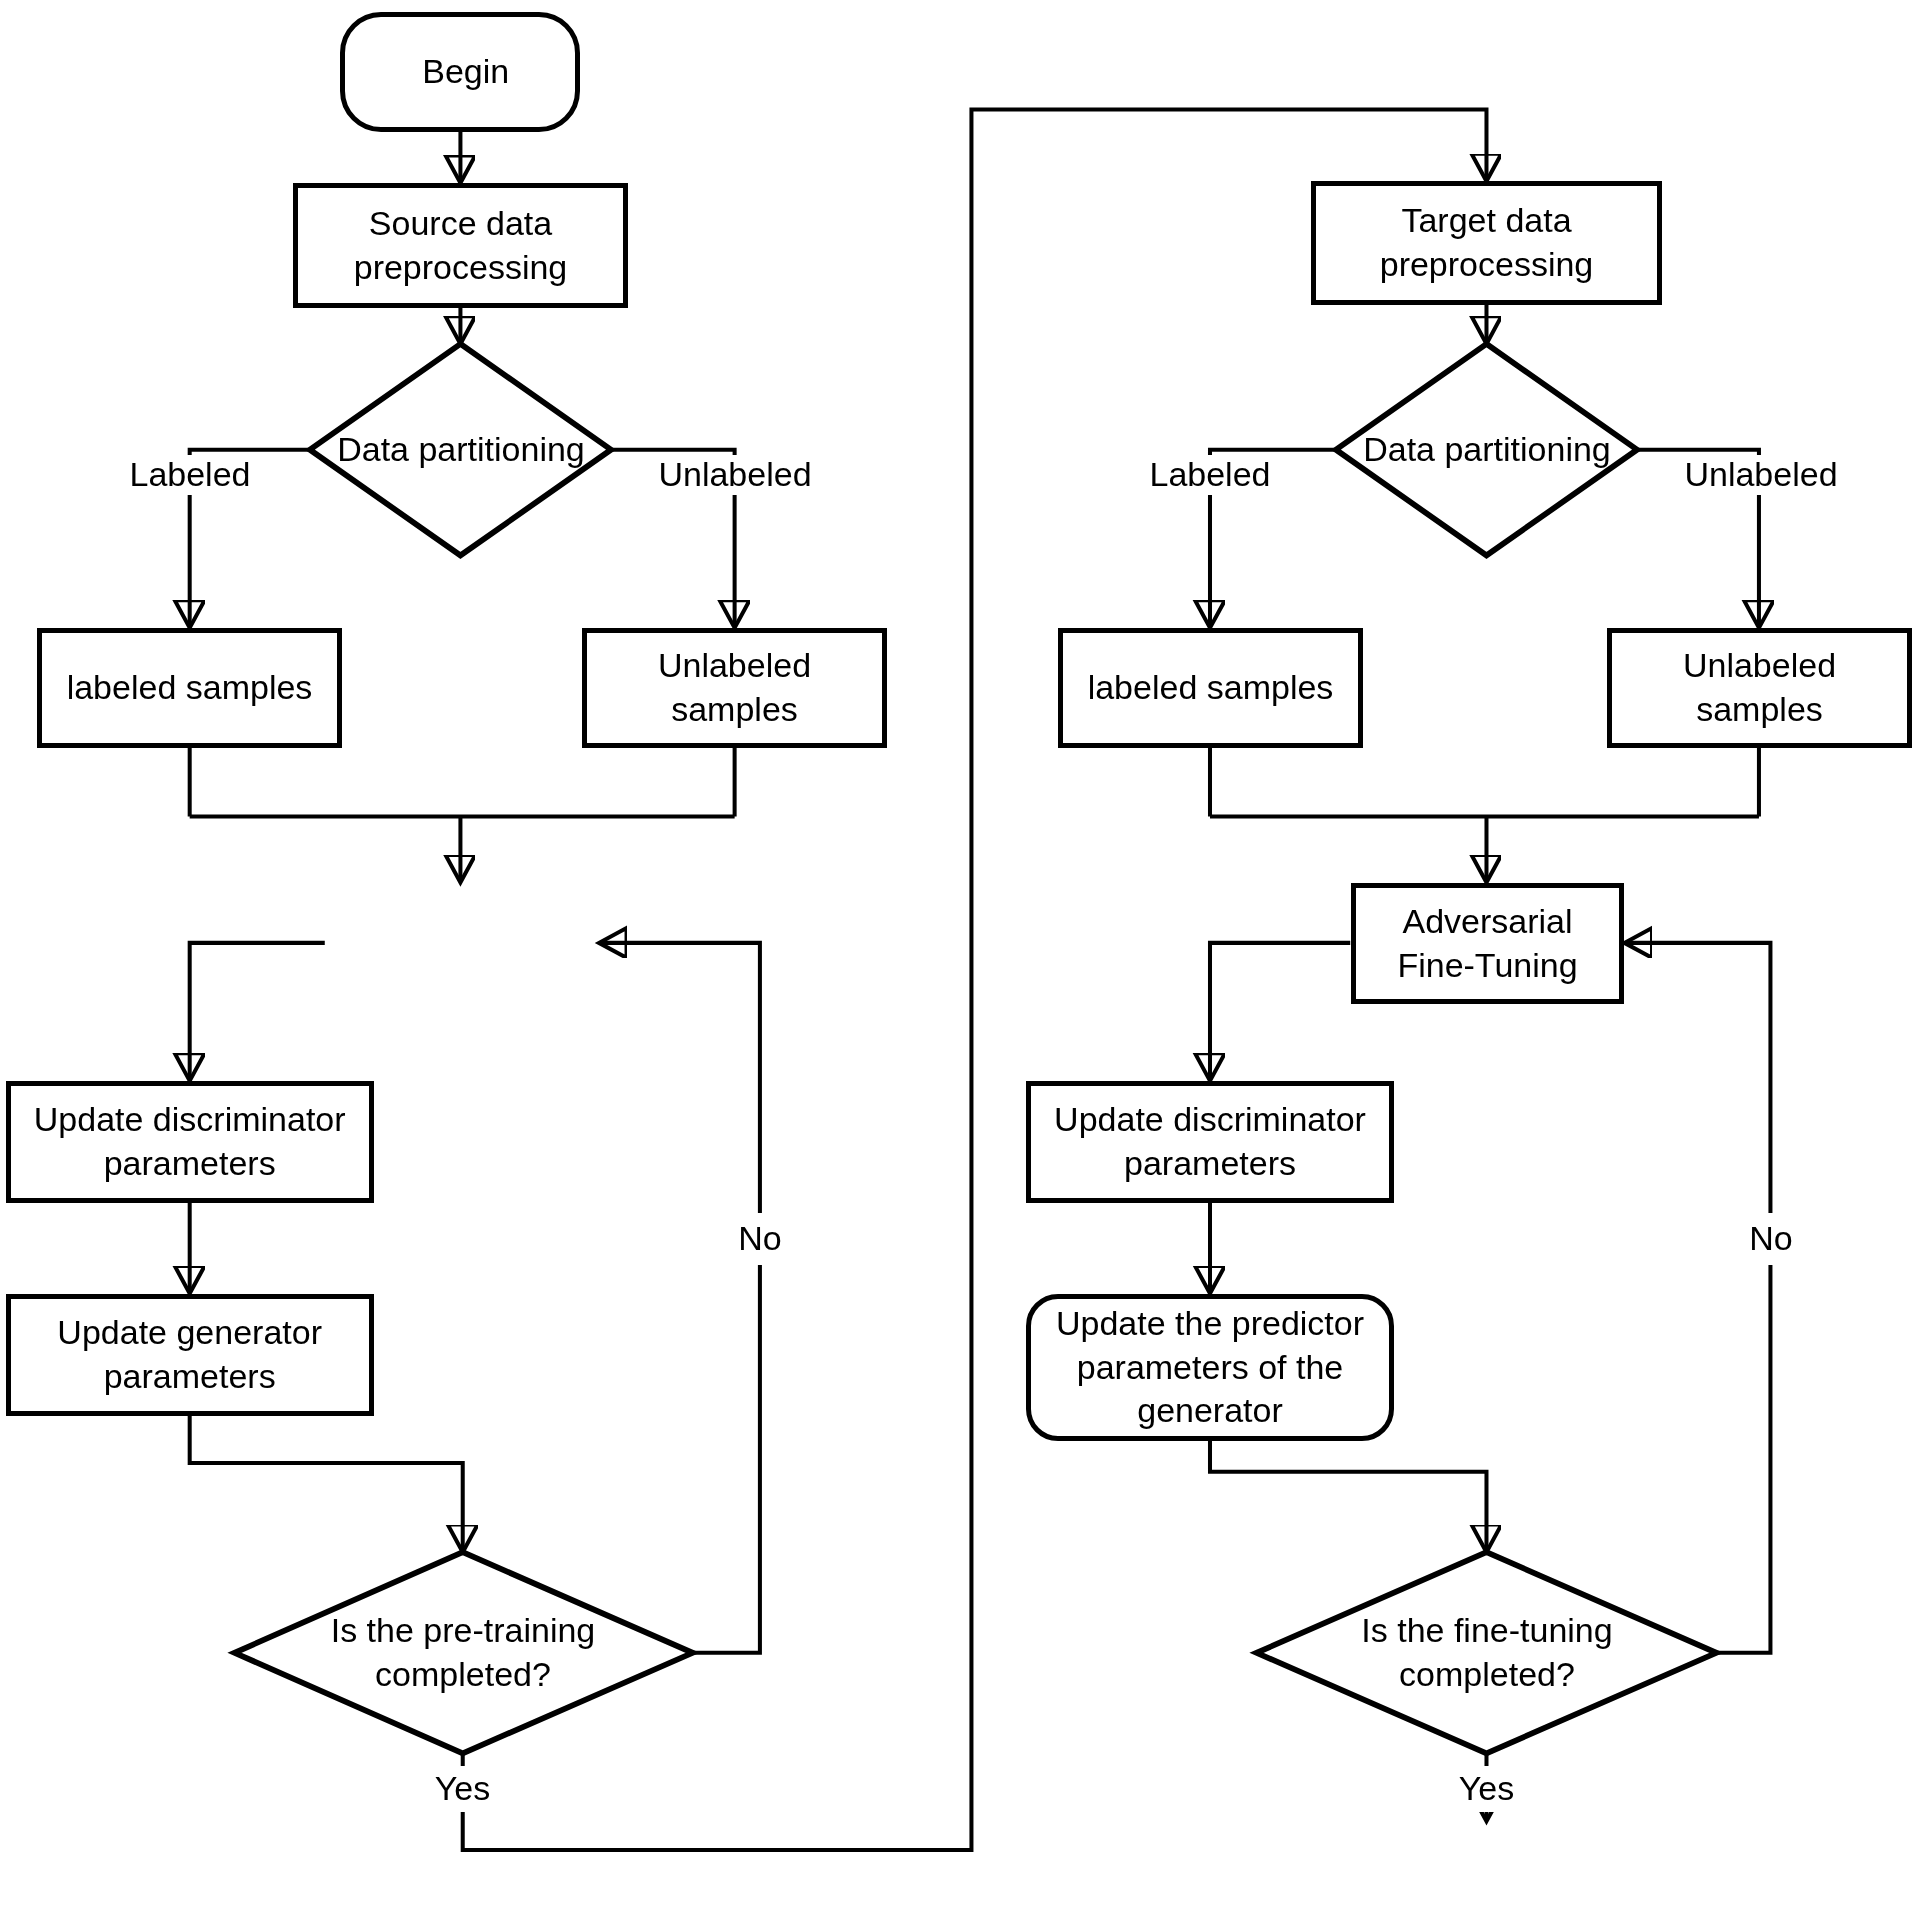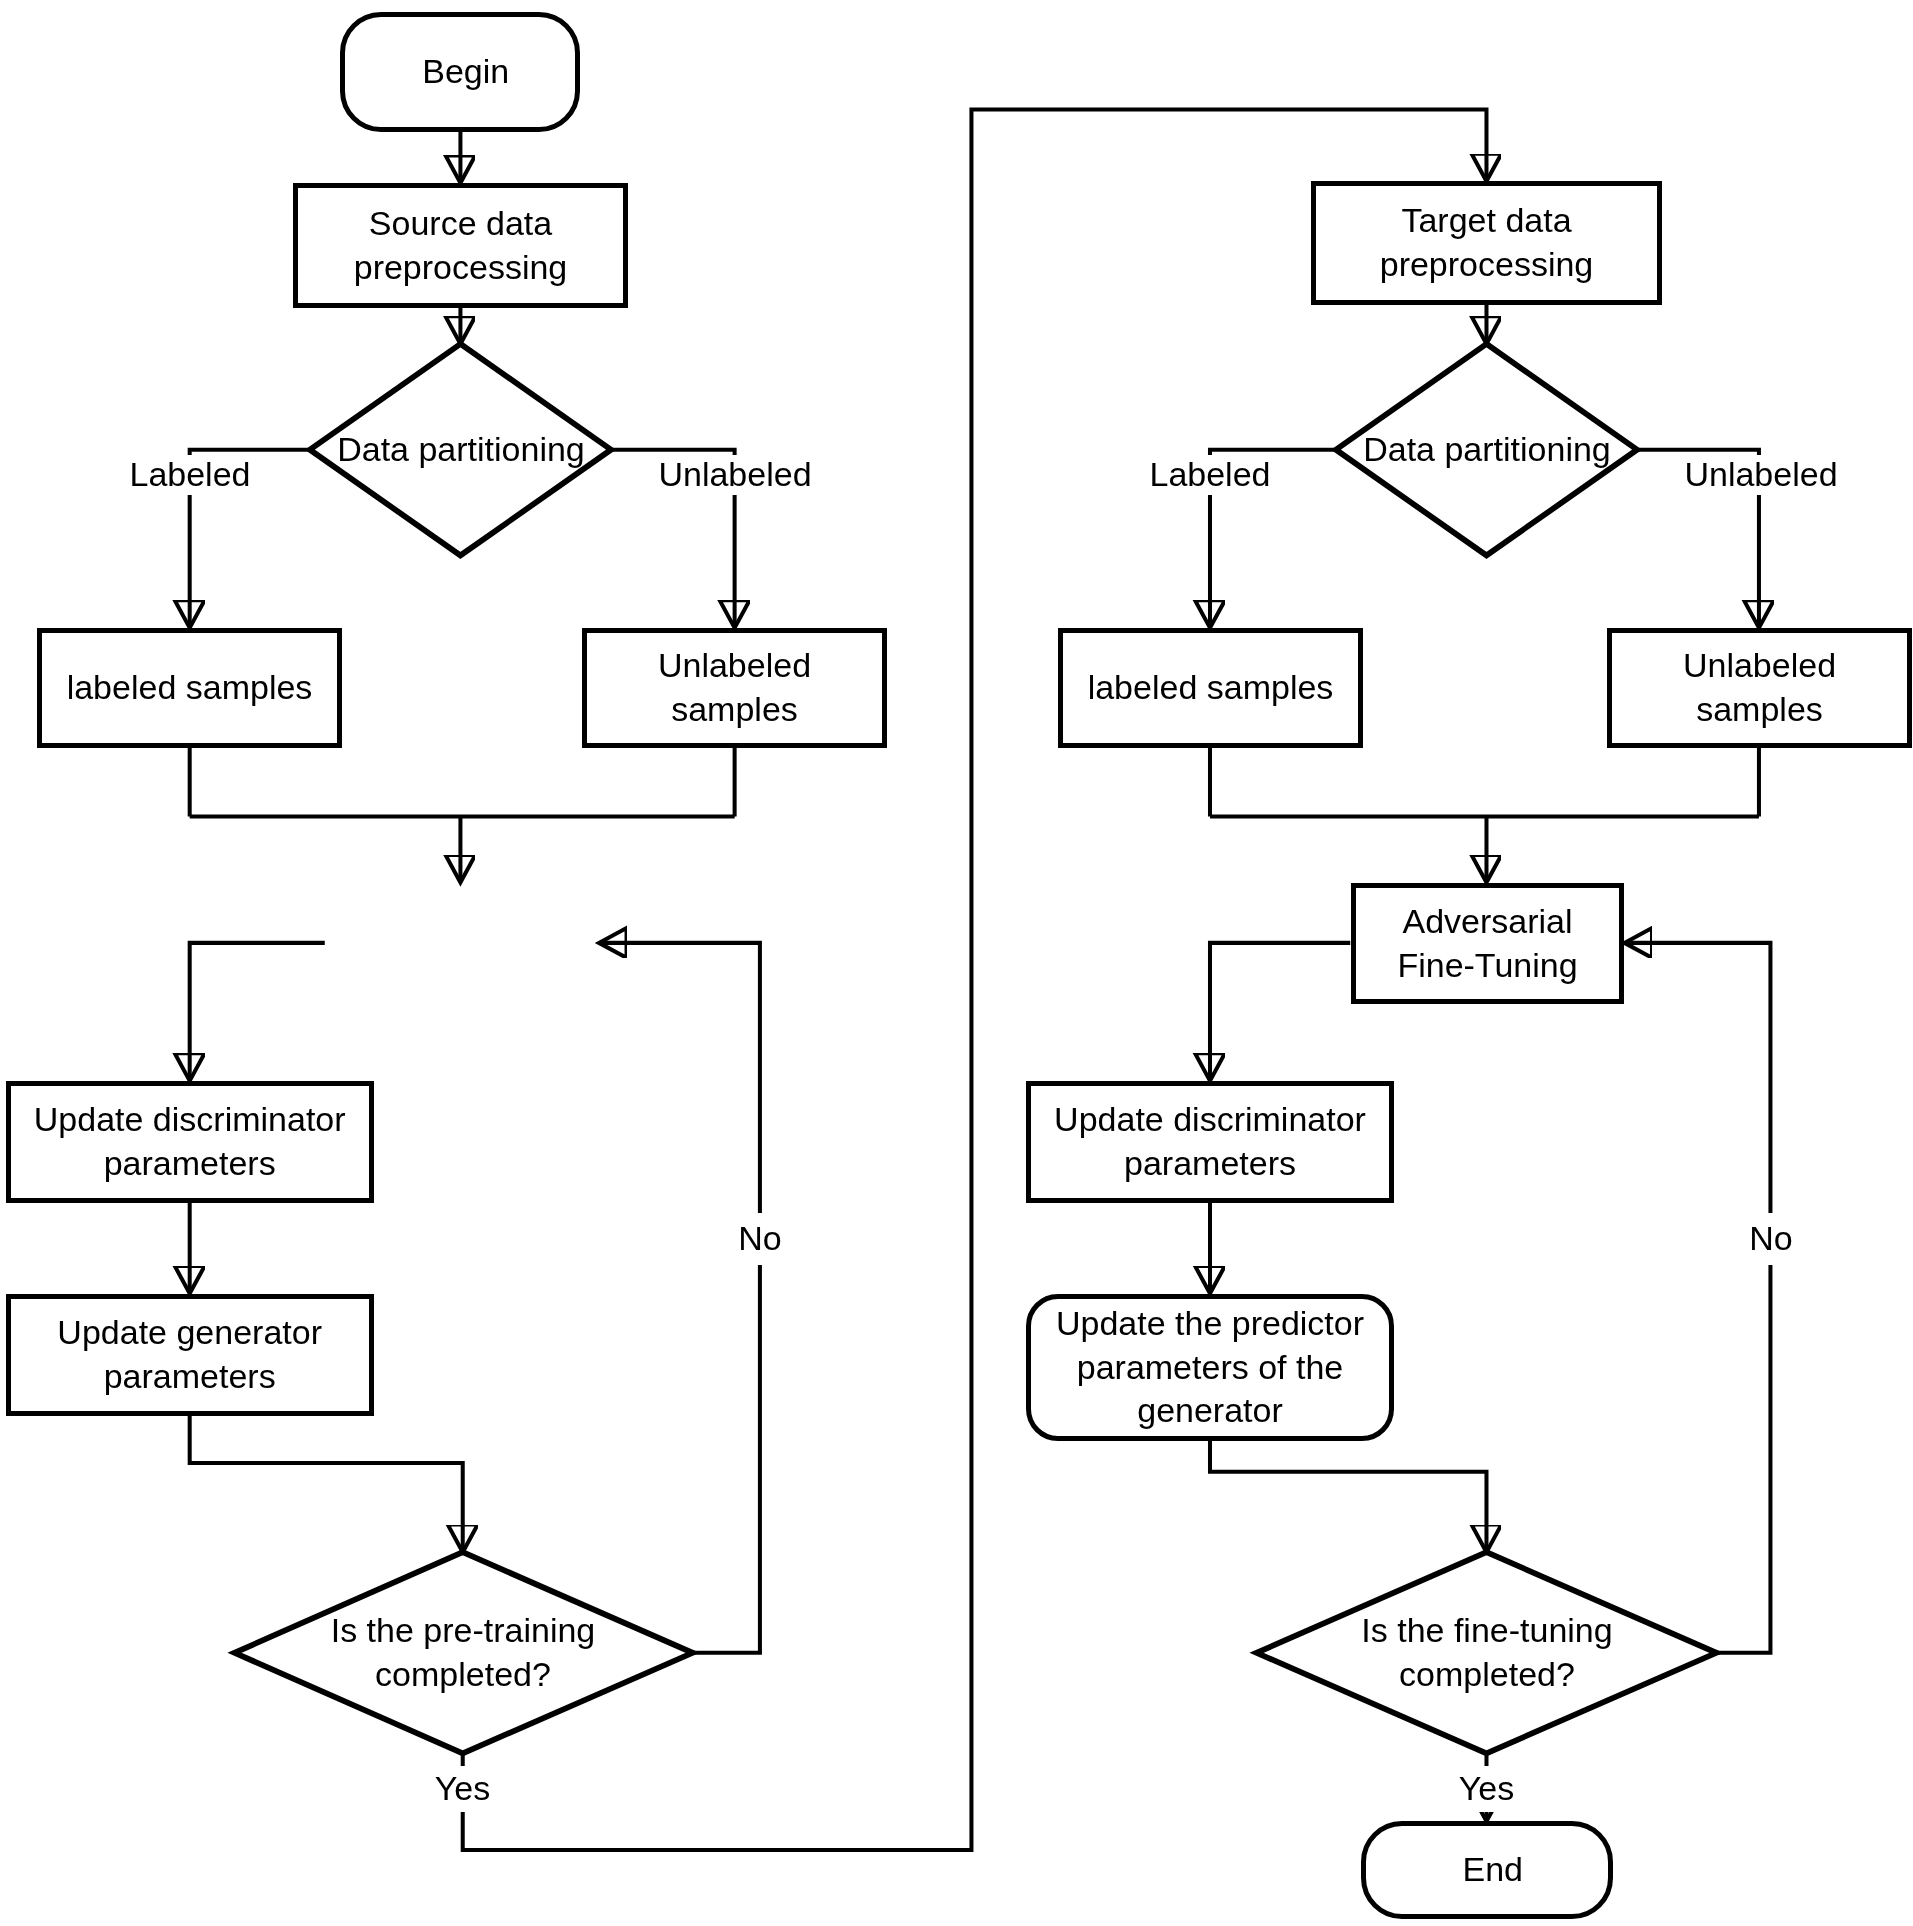--- a/index.html
+++ b/index.html
@@ -129,21 +129,20 @@
   <div class="node" style="left:1058px; top:628px; width:305px; height:120px;">labeled samples</div>
 
   <div class="node" style="left:1607px; top:628px; width:305px; height:120px;">Unlabeled samples</div>
 
   <div class="node" style="left:1351px; top:883px; width:273px; height:121px;">Adversarial Fine-Tuning</div>
 
   <div class="node" style="left:1026px; top:1081px; width:368px; height:122px;">Update discriminator parameters</div>
 
   <div class="node" style="left:1026px; top:1294px; width:368px; height:147px;border-radius:32px;">Update the predictor parameters of the generator</div>
 
-  <div class="node stadium" style="left:1361px; top:1821px; width:252px; height:98px;">End</div>
 
   <div class="diamond-label" style="left:300px; top:427px; width:322px; height:46px;">Data partitioning</div>
 
   <div class="diamond-label" style="left:1326px; top:427px; width:322px; height:46px;">Data partitioning</div>
 
   <div class="diamond-label" style="left:256px; top:1607px; width:414px; height:92px;">Is the pre-training completed?</div>
 
   <div class="diamond-label" style="left:1280px; top:1607px; width:414px; height:92px;">Is the fine-tuning completed?</div>
 
   <div class="edge-label" style="left:114px; top:455px; width:152px; height:40px;">Labeled</div>

